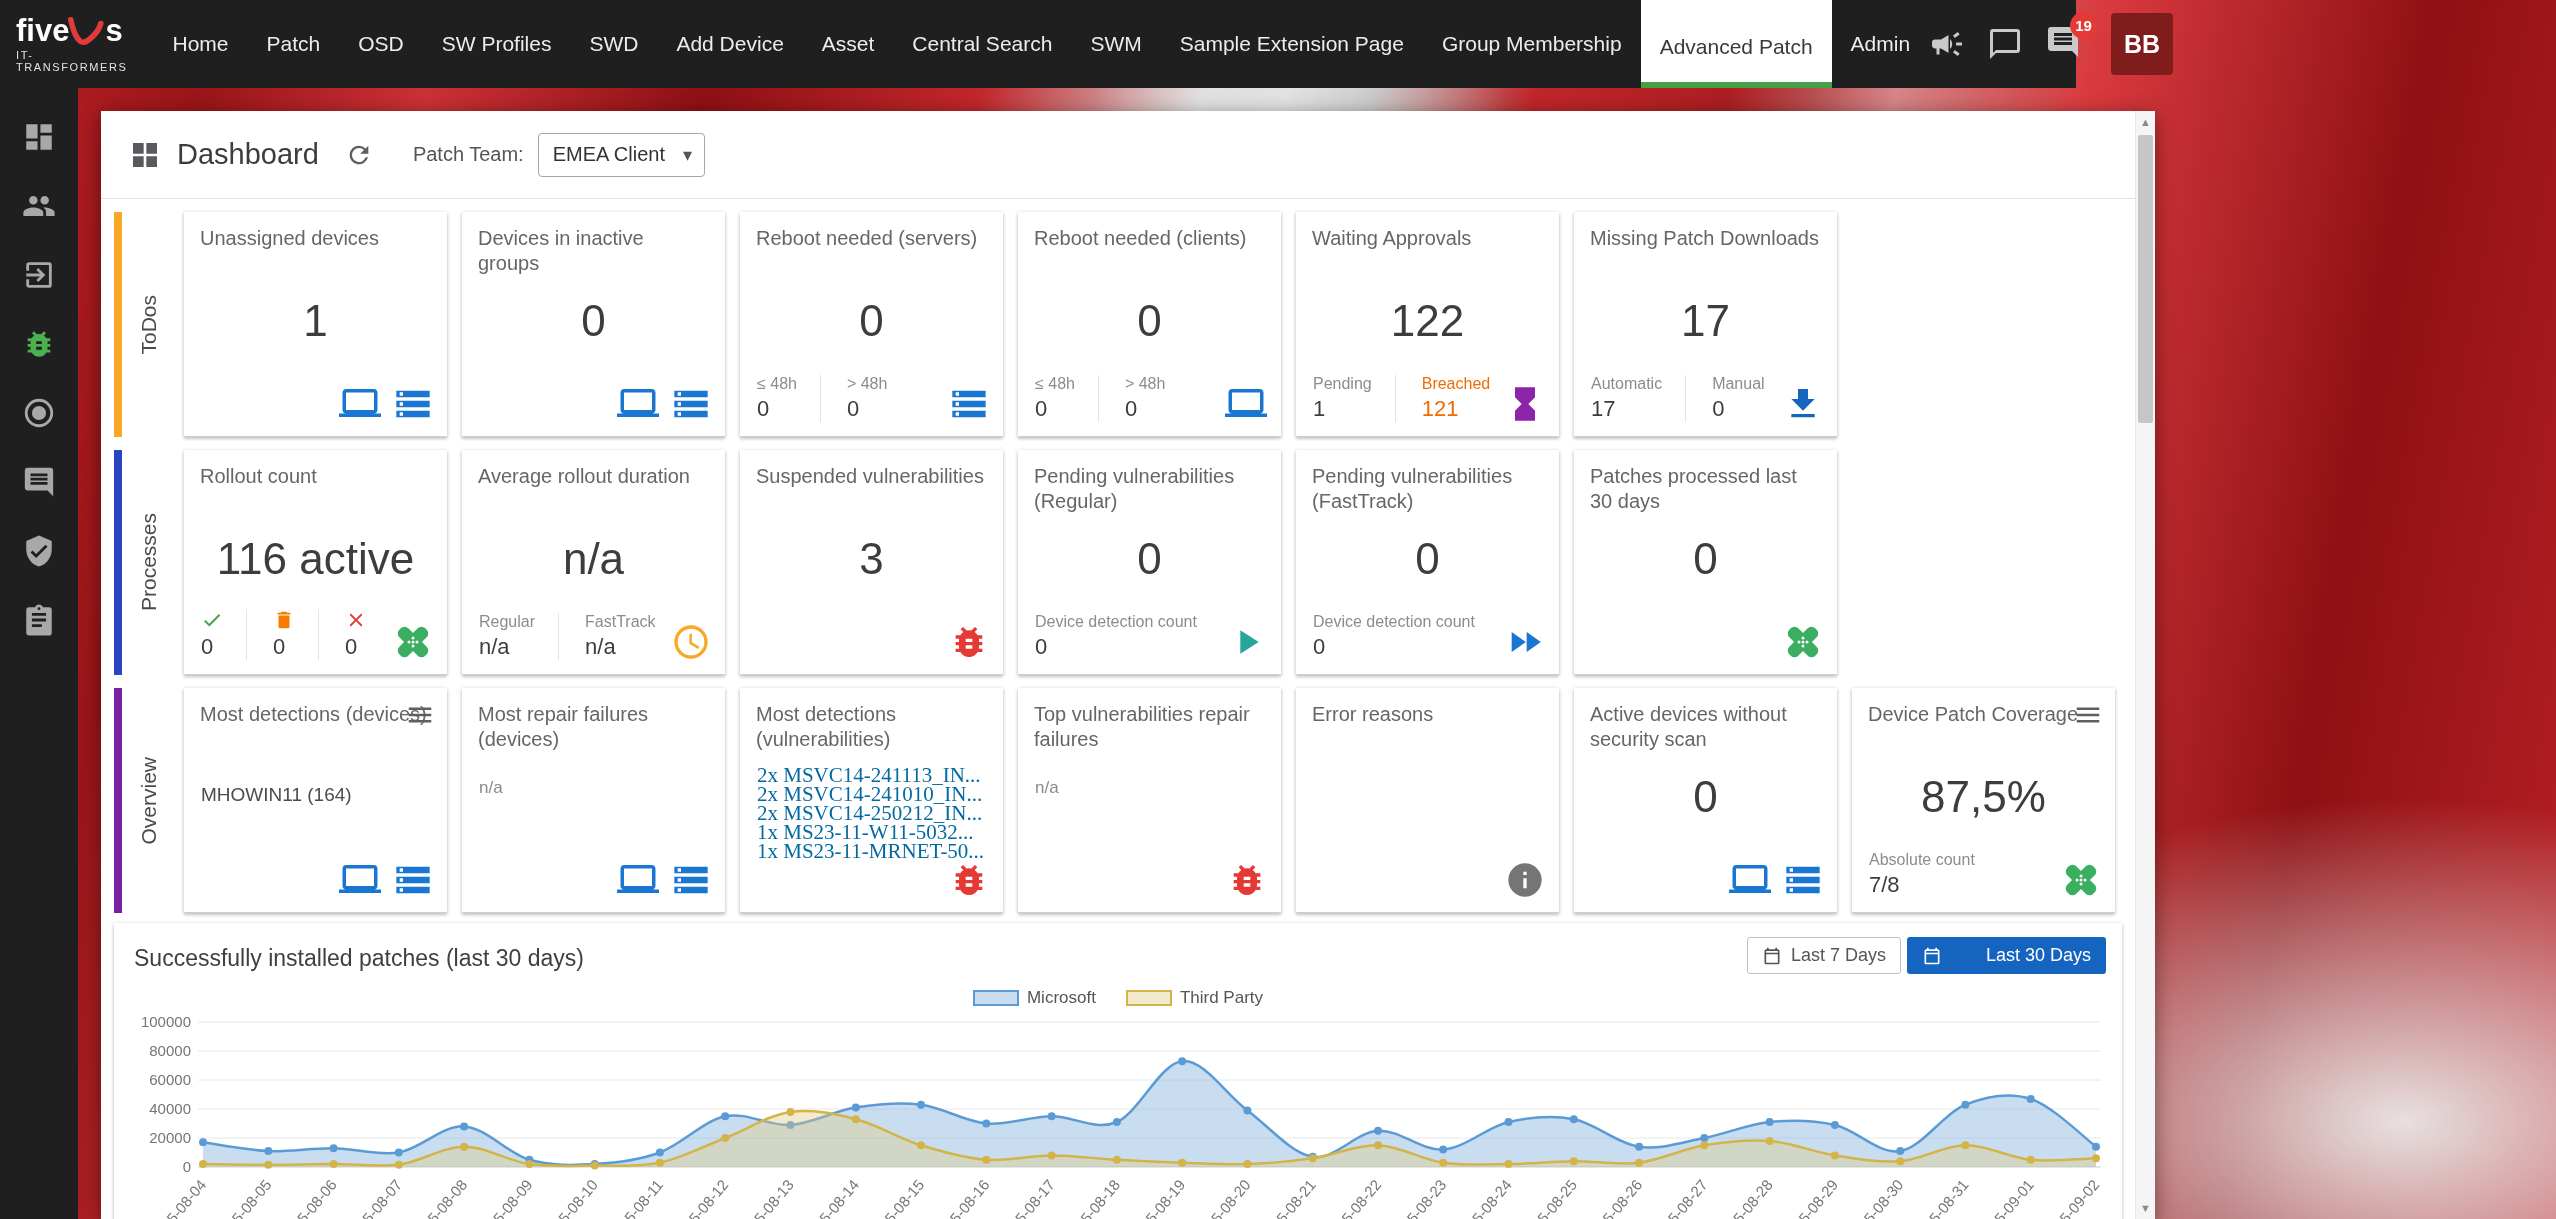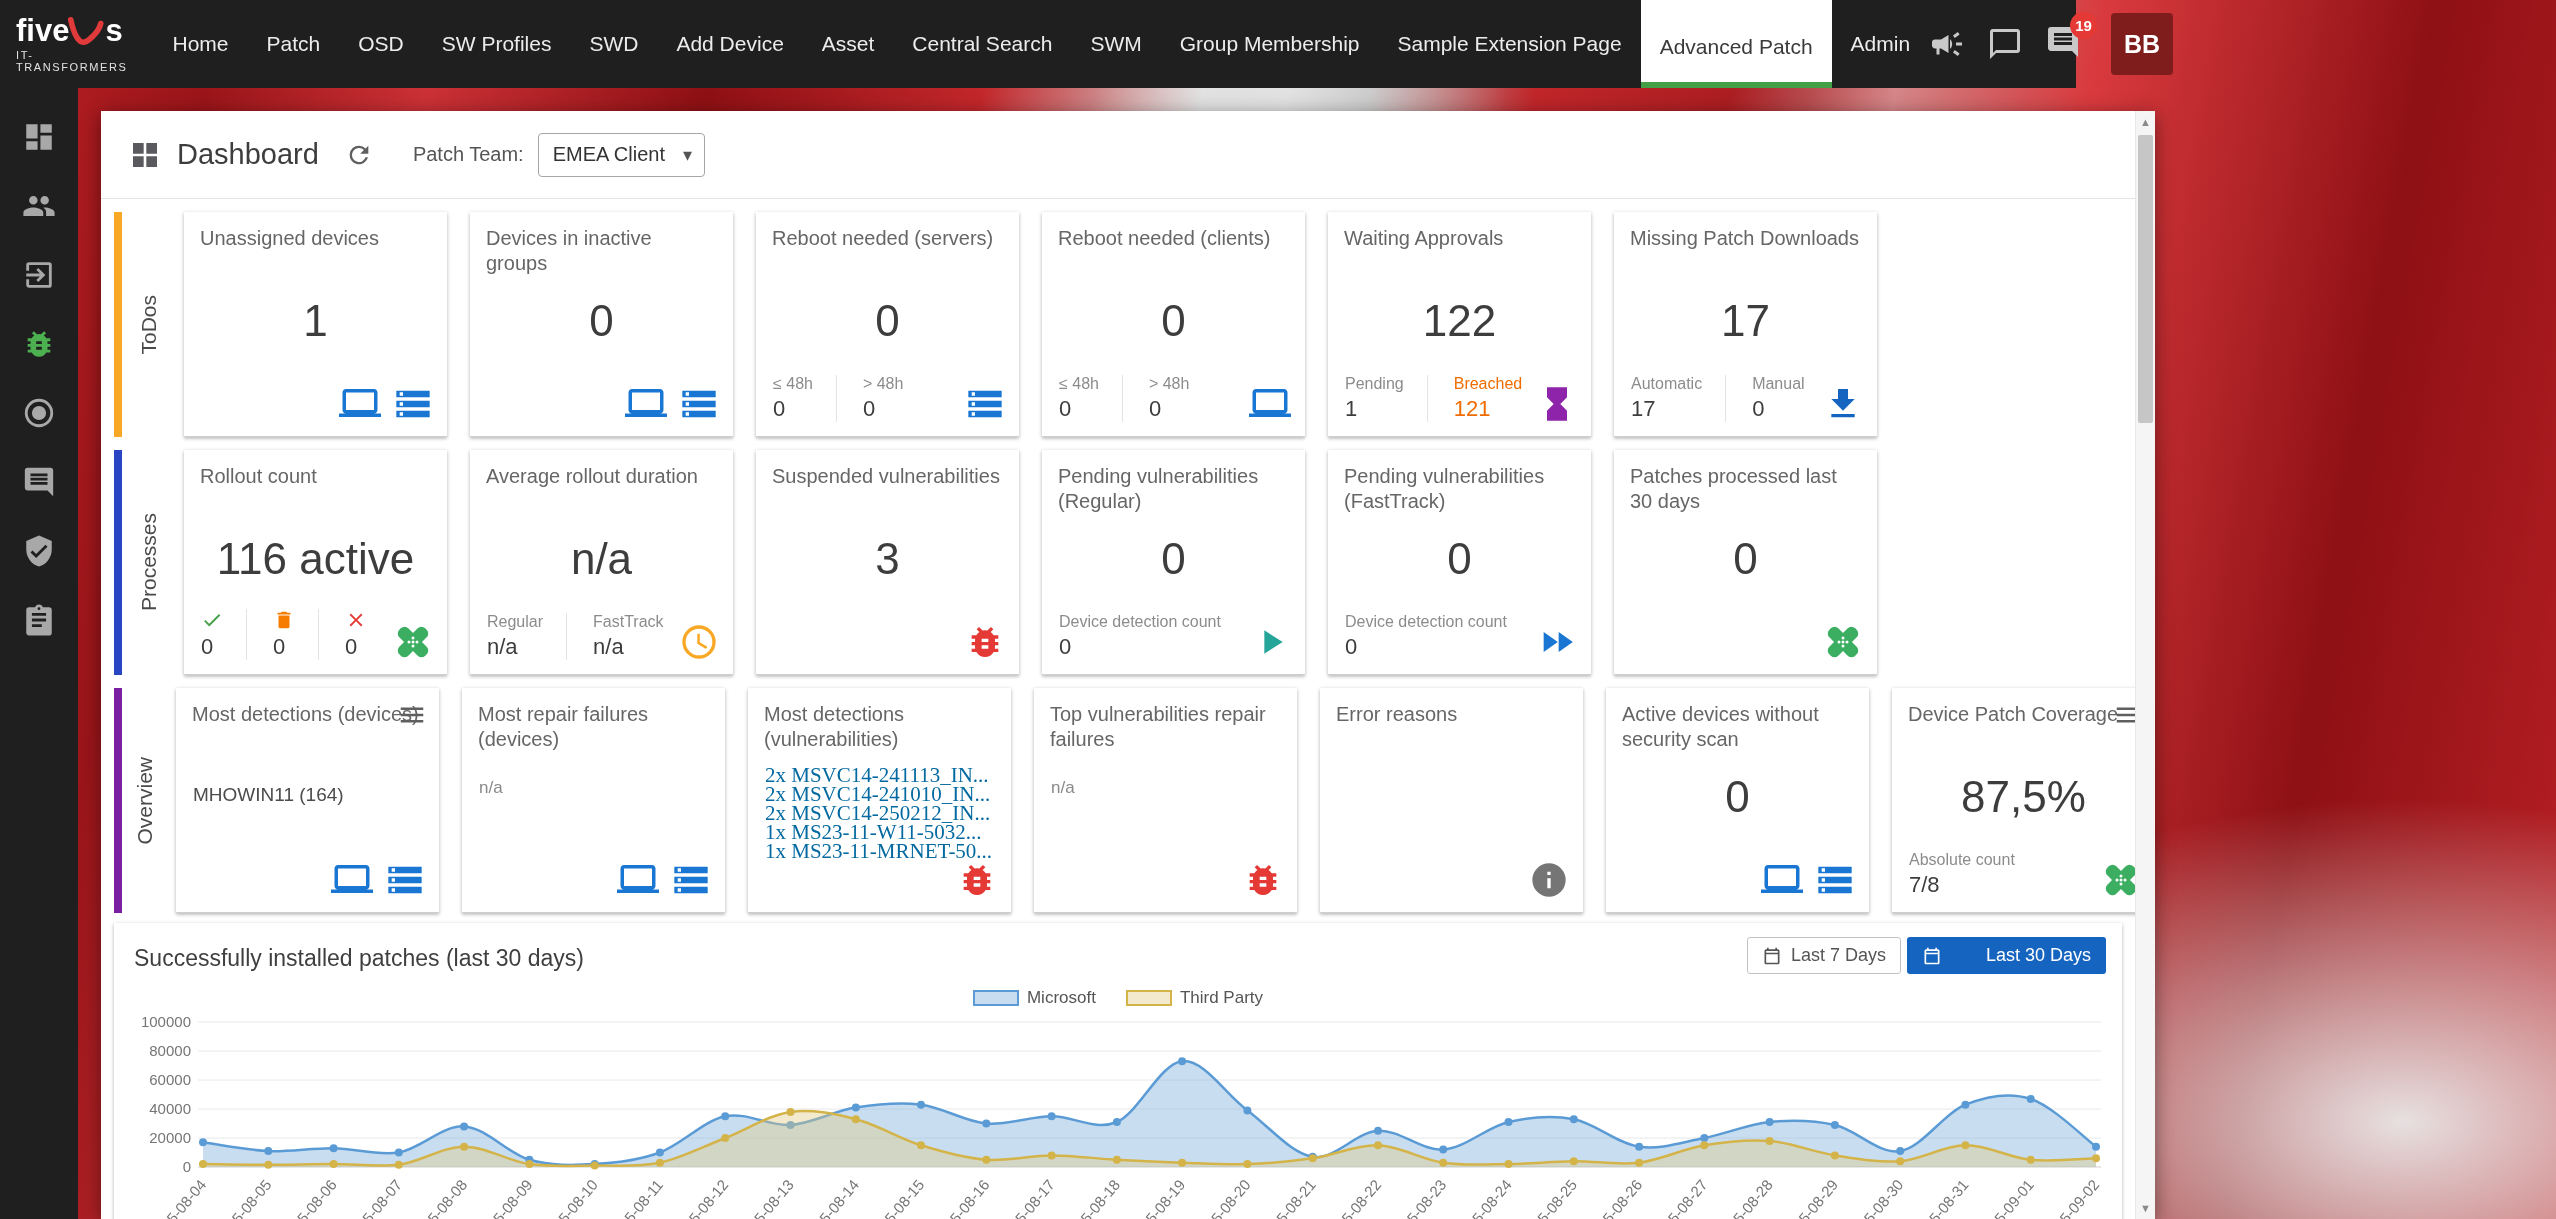--- a/index.html
+++ b/index.html
@@ -45,21 +45,21 @@
   .ph-refresh{width:28px;height:28px;color:#5f5f5f;margin-right:40px;cursor:pointer;}
   .ph-label{font-size:20px;color:#555;margin-right:14px;}
   .ph-select{min-width:165px;height:44px;border:1px solid #a6a6a6;border-radius:4px;display:flex;align-items:center;justify-content:space-between;gap:18px;padding:0 12px 0 14px;font-size:20px;color:#333;cursor:pointer;background:#fff;}
   .chev{color:#555;font-size:18px;}
 
   
   .row{display:flex;margin:13px 0 0 13px;}
   .row-side{width:70px;position:relative;display:flex;align-items:center;justify-content:center;}
   .row-bar{position:absolute;left:0;top:0;bottom:0;width:8px;}
   .row-label{writing-mode:vertical-rl;transform:rotate(180deg);font-size:21px;color:#4a4a4a;}
-  .row-cards{display:flex;gap:23px;}
+  .row-cards{display:flex;gap:15px;}
   .card{position:relative;width:263px;height:225px;background:#fff;box-shadow:0 1px 4px rgba(0,0,0,.22),0 2px 3px rgba(0,0,0,.10);border-bottom:1px solid #cfcfcf;cursor:pointer;}
   .card-title{padding:14px 16px 0;font-size:20px;line-height:1.25;color:#666;}
   .card-big{position:absolute;top:84px;left:0;width:100%;text-align:center;font-size:44px;font-weight:400;color:#3d3d3d;}
   .card-mid{position:absolute;top:96px;left:17px;font-size:19px;color:#4c4c4c;}
   .card-mid.na{font-size:17px;color:#8a8a8a;top:90px;}
   .card-stats{position:absolute;left:17px;bottom:14px;display:flex;}
   .stat + .stat{border-left:1px solid #e3e3e3;padding-left:26px;margin-left:23px;}
   .stat-label{font-size:16px;color:#8c8c8c;}
   .stat-value{font-size:22px;color:#3d3d3d;margin-top:3px;}
   .stat-ic{width:22px;height:22px;display:block;}
@@ -205,22 +205,22 @@
   <nav class="nav-items" id="nav-items">
       <div class="nav-item">Home</div>
       <div class="nav-item">Patch</div>
       <div class="nav-item">OSD</div>
       <div class="nav-item">SW Profiles</div>
       <div class="nav-item">SWD</div>
       <div class="nav-item">Add Device</div>
       <div class="nav-item">Asset</div>
       <div class="nav-item">Central Search</div>
       <div class="nav-item">SWM</div>
+      <div class="nav-item">Sample Extension Page</div>
       <div class="nav-item">Group Membership</div>
-      <div class="nav-item">Sample Extension Page</div>
       <div class="nav-item active">Advanced Patch</div>
       <div class="nav-item">Admin</div>
     </nav>
   <div class="nav-right">
     <svg class="nav-ic">
         <use href="#i-megaphone"></use>
       </svg>
     <svg class="nav-ic">
         <use href="#i-chat"></use>
       </svg>

